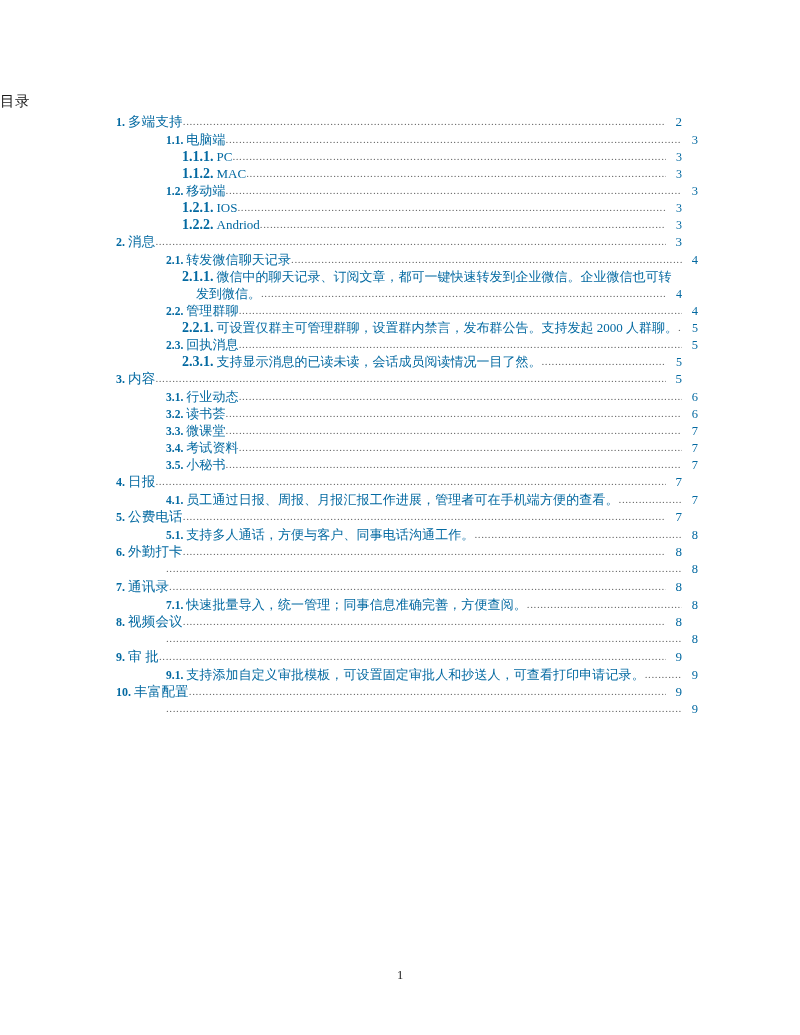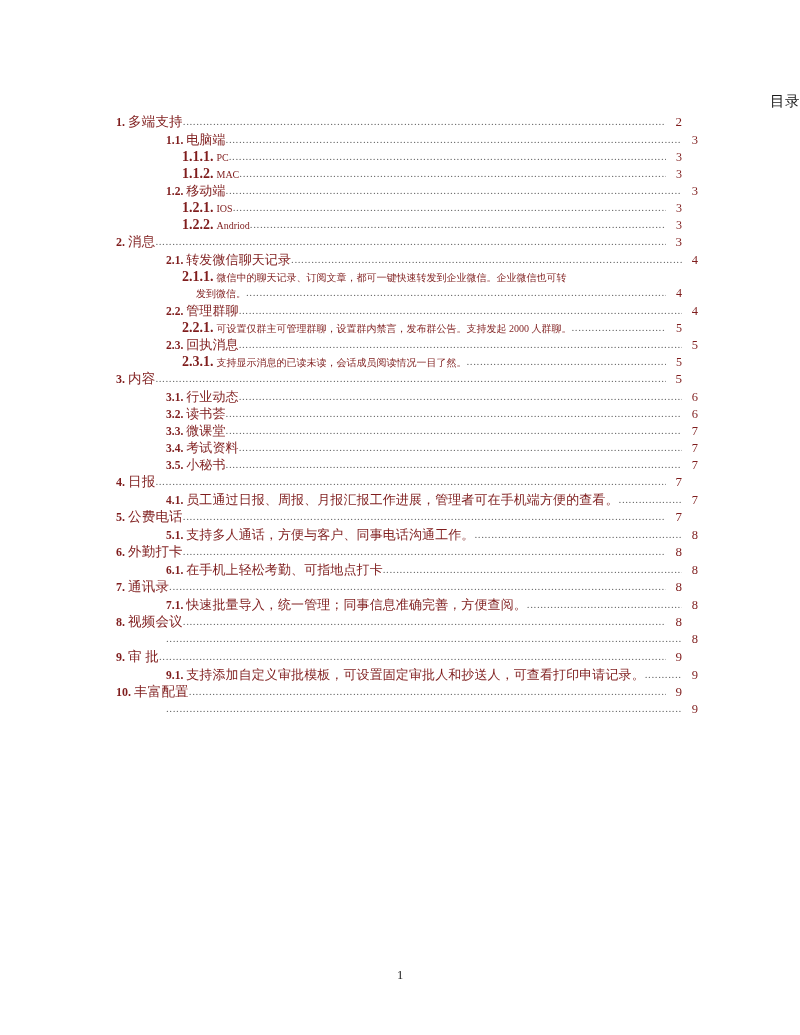--- a/index.html
+++ b/index.html
@@ -26,42 +26,42 @@
     background: #ffffff;
     overflow: hidden;
   }
 
   
   .toc-title {
     position: absolute;
     left: 0;
     top: 92px;
     width: 800px;
-    text-align: right;
+    text-align: left;
     font-size: 14.5px;
     line-height: 18px;
     color: #1a1a1a;
     letter-spacing: 0.5px;
     font-weight: 400;
   }
 
   
   .toc-body {
     position: absolute;
     left: 0;
     top: 113px;
     width: 800px;
   }
 
   .toc-entry {
     position: relative;
     display: block;
     margin: 0;
     padding: 0;
-    color: #7f1d1d;
+    color: #0369a1;
     text-decoration: none;
     white-space: nowrap;
   }
 
   
   .row {
     display: flex;
     align-items: baseline;
     width: 100%;
     box-sizing: border-box;
@@ -103,21 +103,21 @@
   .lvl1 .num { font-weight: 600; font-size: 12px; }
   .lvl1 .txt { font-weight: 400; font-size: 13.5px; letter-spacing: 0.2px; }
   .lvl1 .pageno { font-size: 13px; }
 
   .lvl2 .row { padding-left: 150px; font-size: 12.5px; margin-left: 16px; }
   .lvl2 .num { font-weight: 700; font-size: 11.5px; }
   .lvl2 .txt { font-weight: 400; font-size: 13px; letter-spacing: 0.1px; }
 
   .lvl3 .row { padding-left: 182px; font-size: 12px; }
   .lvl3 .num { font-weight: 700; font-size: 14px; }
-  .lvl3 .txt { font-weight: 400; font-size: 10px; }
+  .lvl3 .txt { font-weight: 400; font-size: 13px; }
   .lvl3 .pageno { font-size: 12px; }
 
   
   .wrap-first .row { padding-right: 112px; text-align: right; }
   .wrap-first .leader::after { content: ""; }
   .wrap-first .pageno { width: 0; }
   .wrap-cont .row { padding-left: 196px; }
 
   .num { margin-right: 3px; }
 
@@ -317,21 +317,20 @@
       </a>
       <a class="toc-entry lvl1" href="#">
         <span class="row">
           <span class="label"><span class="num">6.</span><span class="txt">外勤打卡</span></span>
           <span class="leader"></span>
           <span class="pageno">8</span>
         </span>
       </a>
       <a class="toc-entry lvl2" href="#">
         <span class="row">
-          <span class="label"><span class="num">6.1.</span><span class="txt">在手机上轻松考勤、可指地点打卡</span></span>
           <span class="leader"></span>
           <span class="pageno">8</span>
         </span>
       </a>
       <a class="toc-entry lvl1" href="#">
         <span class="row">
           <span class="label"><span class="num">7.</span><span class="txt">通讯录</span></span>
           <span class="leader"></span>
           <span class="pageno">8</span>
         </span>

